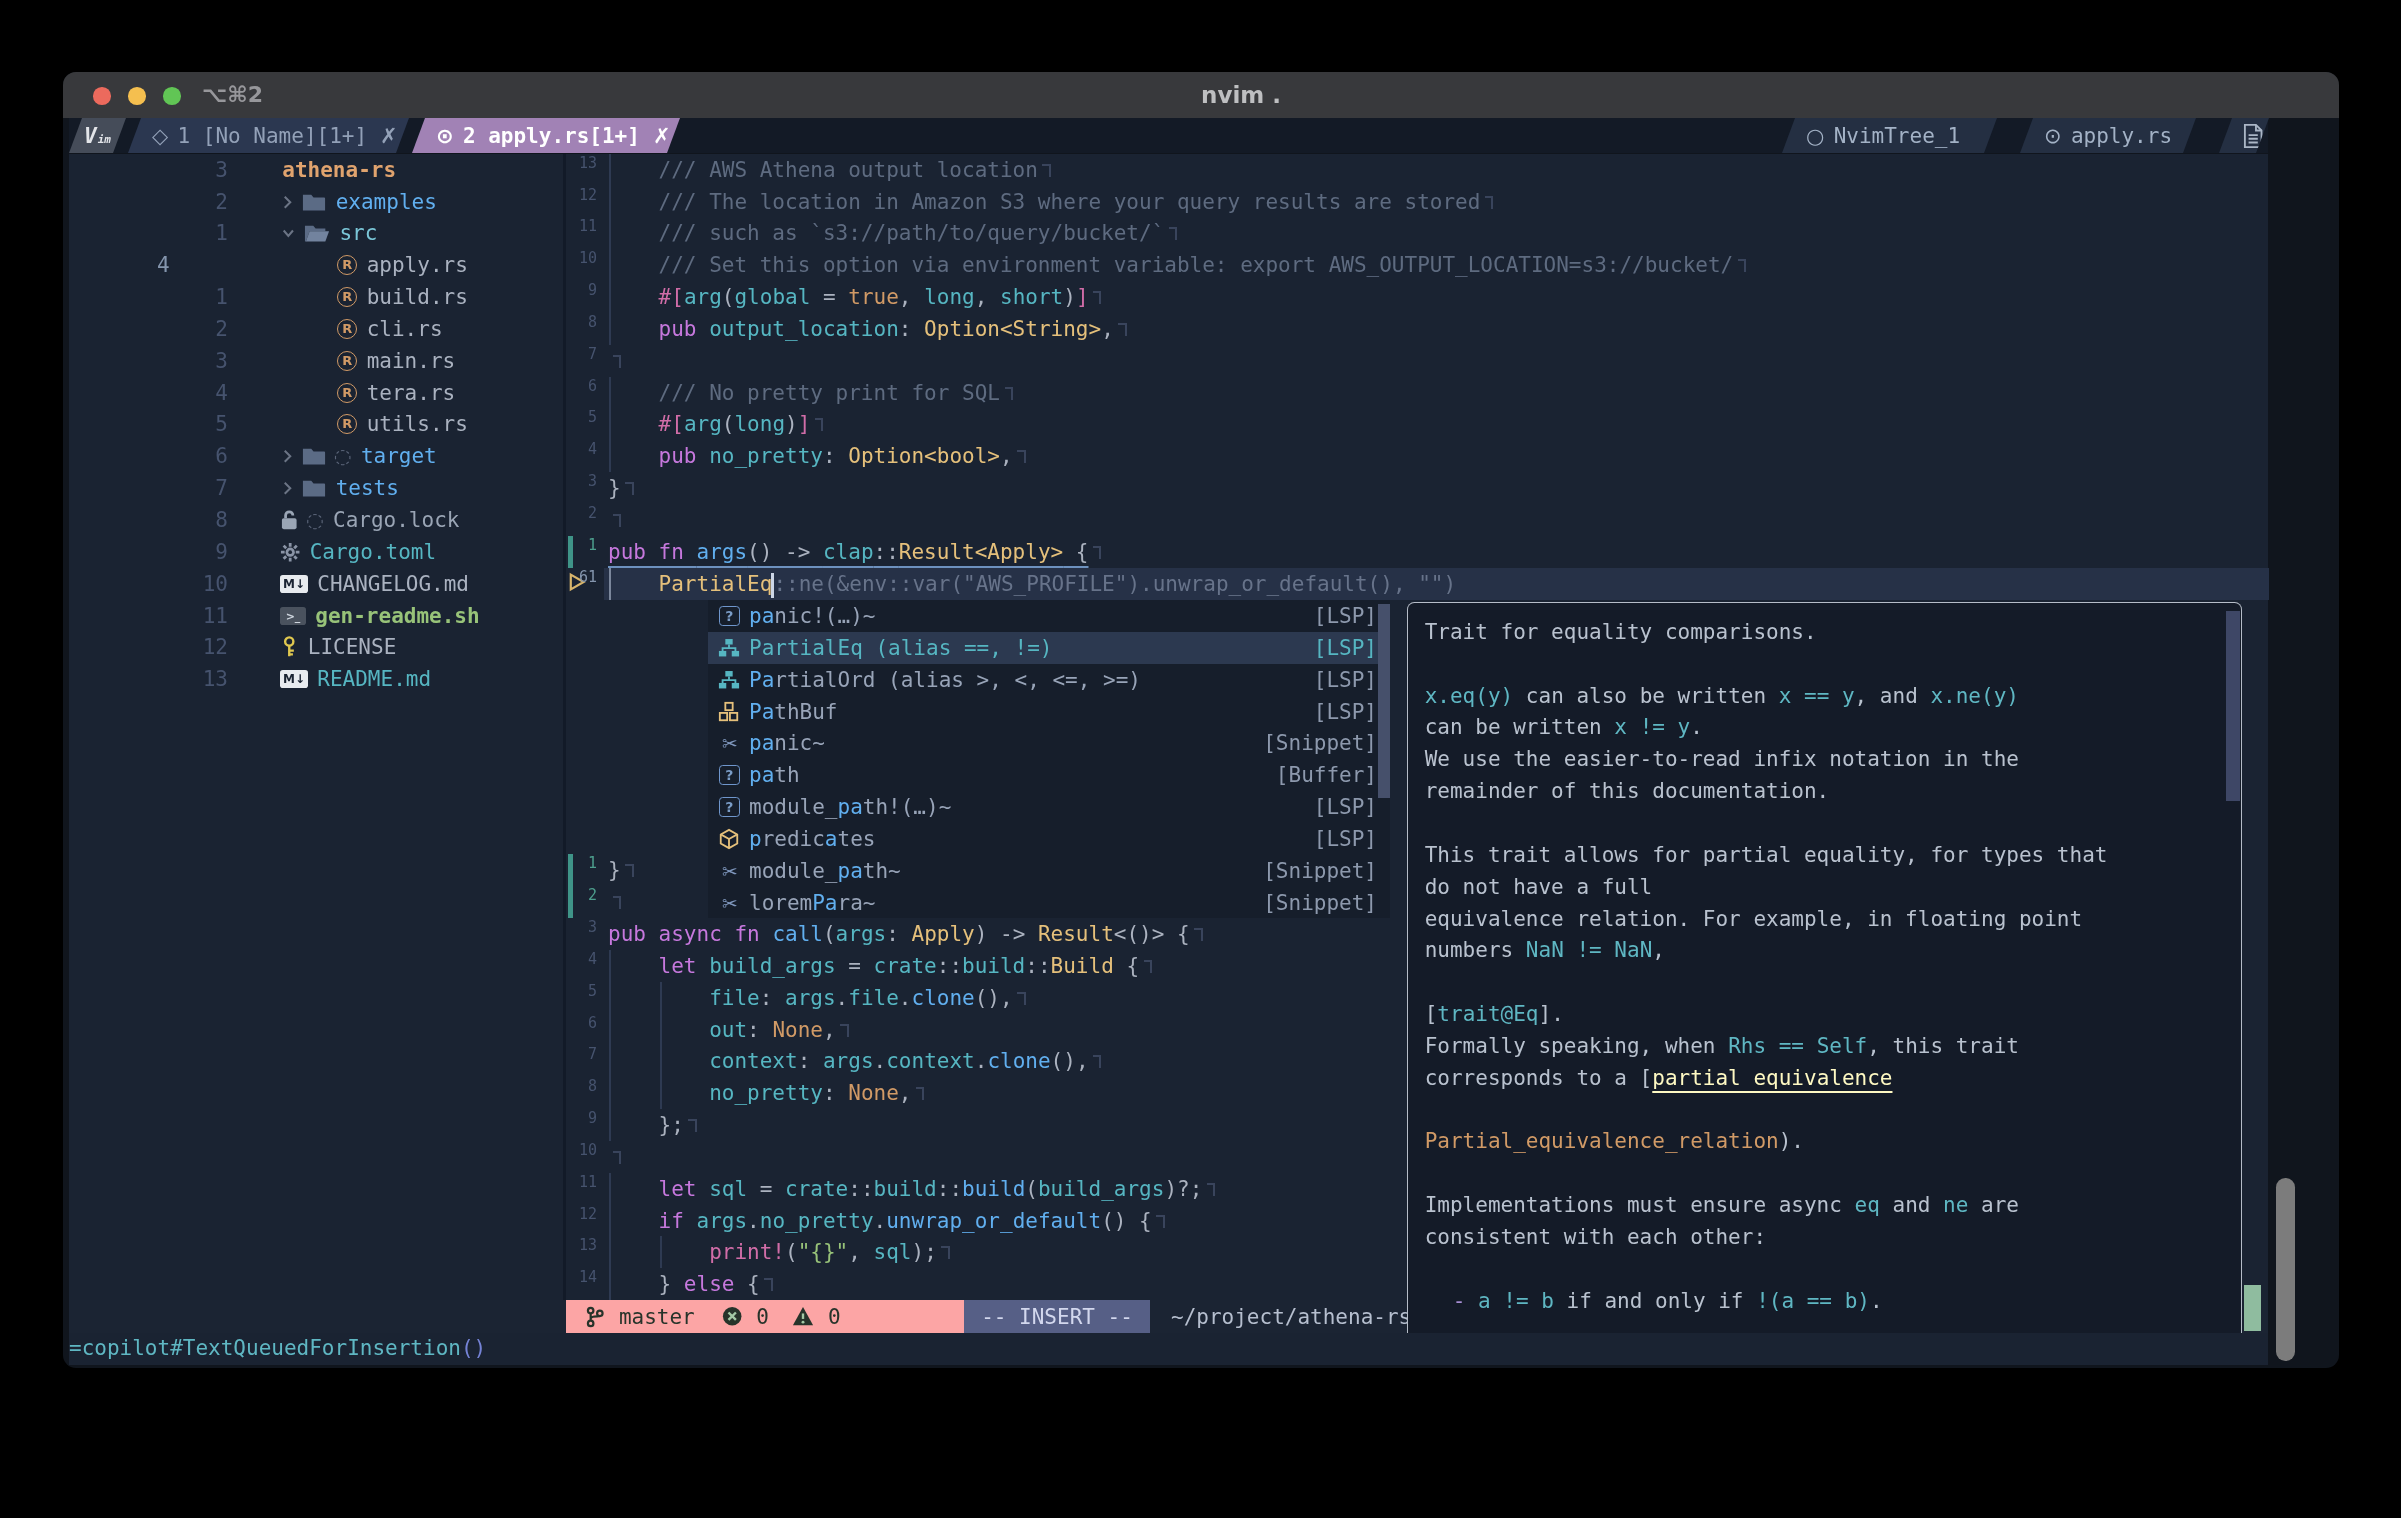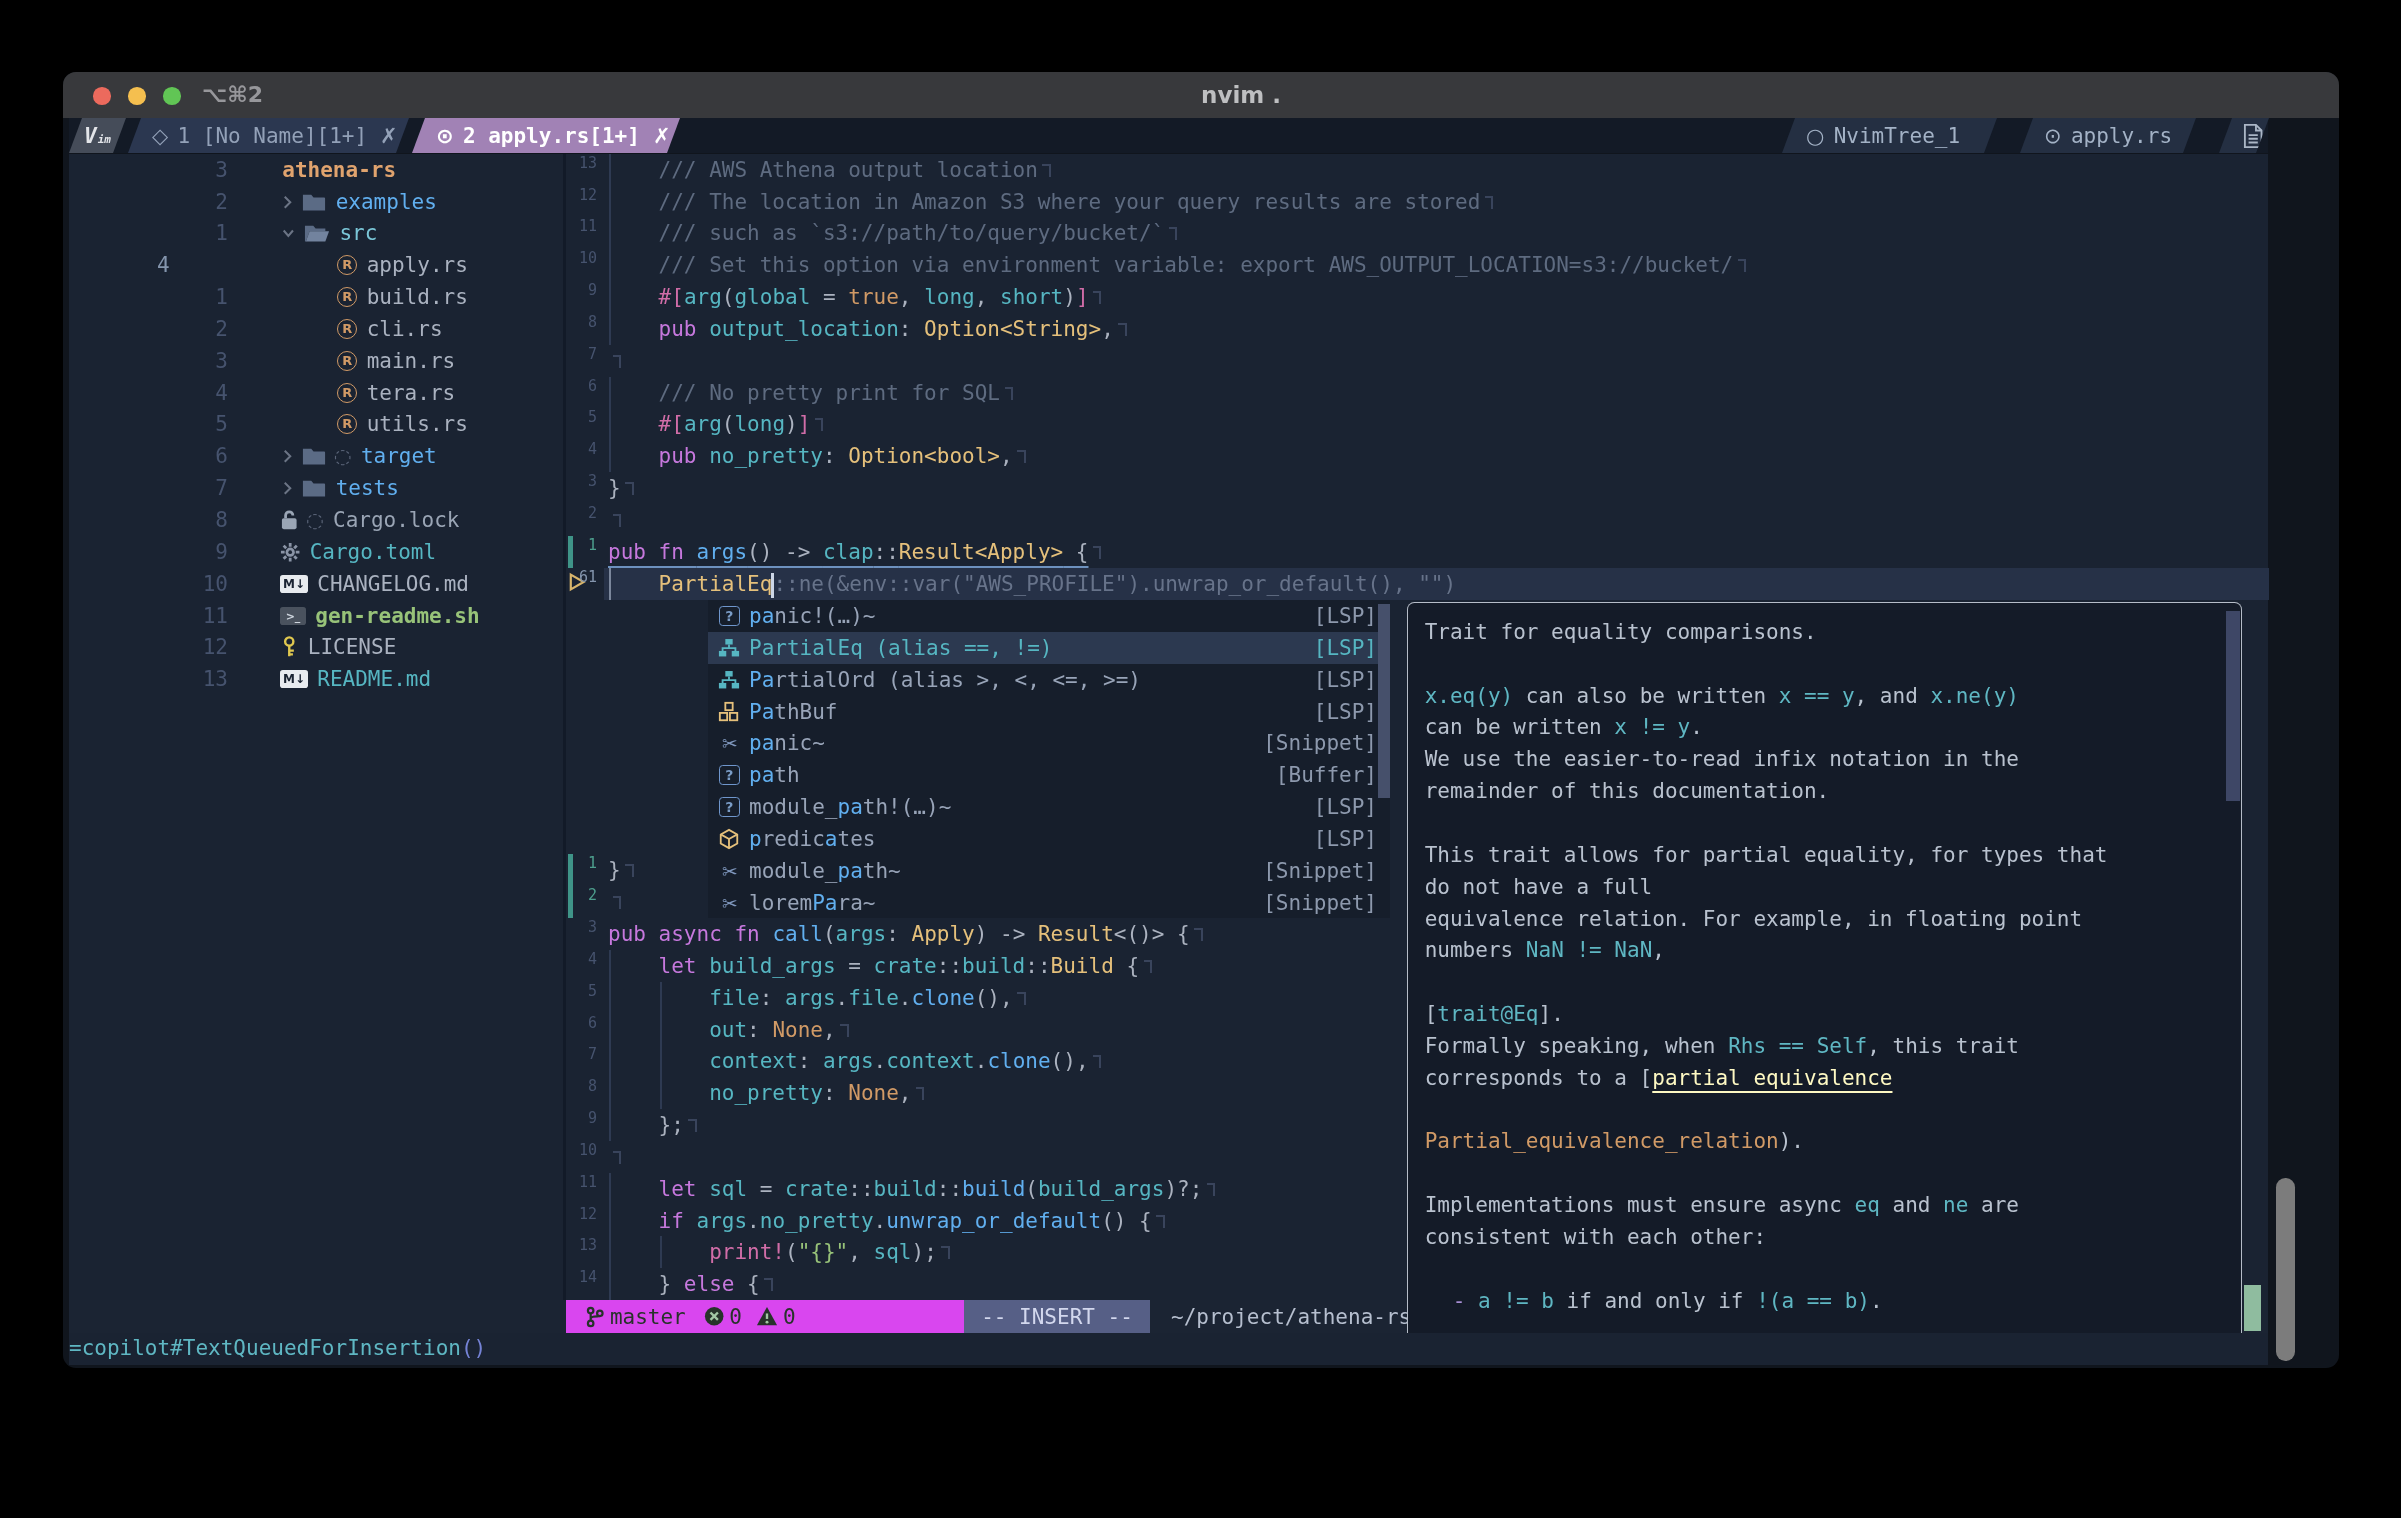--- a/index.html
+++ b/index.html
@@ -100,21 +100,21 @@
   .d-pl { color:#b9c2cf; } .d-cd { color:#5fb7c3; }
   .d-lk { color:#fef9c3; text-decoration:underline; text-underline-offset:5.6px; }
   .d-ur { color:#d19a66; } .d-bu { color:#a98fd6; }
   #doc-scroll { left:2226px; top:611px; width:14px; height:190px; background:#3e4766; z-index:31; }
   #doc-green { left:2244px; top:1285px; width:16.7px; height:46px; background:#8fbc9f; z-index:31; }
 
   
   #statusline { left:69px; top:1300px; width:2199px; height:33px; background:#1b2433; z-index:20;
     font-size:21px; }
   .sseg { position:absolute; top:0; height:33px; display:flex; align-items:center; white-space:pre; }
-  #seg-git { left:497px; width:398px; background:#d946ef; color:#27332a; padding-left:20.4px; gap:5px; }
+  #seg-git { left:497px; width:398px; background:#fca5a5; color:#27332a; padding-left:20.4px; gap:14px; }
   #seg-mode { left:895px; width:186px; background:#565f86; color:#d3d8ee; justify-content:center; }
   #seg-path { left:1102px; color:#b6bfcf; }
   #cmdline { left:69px; top:1333px; width:2199px; height:31.5px; background:#1a2332; z-index:20;
     font-size:21px; line-height:31.5px; white-space:pre; }
   #cmdline .main { color:#5fb7c3; } #cmdline .paren { color:#7583d6; }
 
   #term-scrollbar { left:2276px; top:1178px; width:18.5px; height:183px; background:#7c7c7c;
     border-radius:9.3px; z-index:40; }
   #tree-sep { left:563px; top:154px; width:2.8px; height:1146px; background:#121a28; z-index:5; }
 </style>

